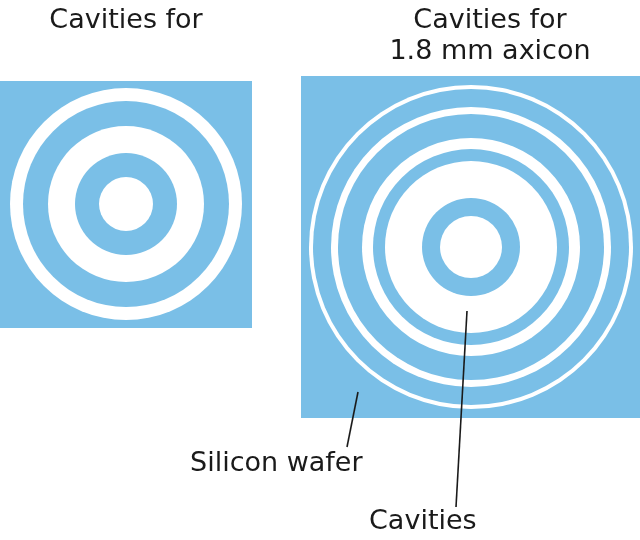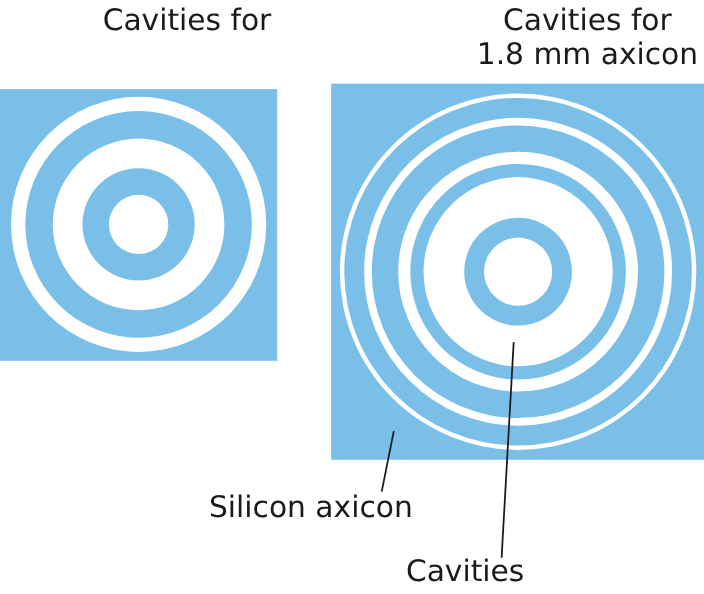--- a/index.html
+++ b/index.html
@@ -1,18 +1,18 @@
 <!DOCTYPE html>
 <html><head>
 <meta charset="utf-8">
 <style>
   html, body { margin: 0; padding: 0; background: #ffffff; }
   body { width: 640px; height: 540px; position: relative; overflow: hidden;
          font-family: "DejaVu Sans", "Liberation Sans", sans-serif; color: #1a1a1a; }
-  .title { position: absolute; text-align: center; font-size: 27px; line-height: 31px; font-weight: normal; padding-left: 44px; }
+  .title { position: absolute; text-align: center; font-size: 27px; line-height: 31px; font-weight: normal; }
   .title span { display: block; }
   #title-left { left: 0; width: 252px; top: 3px; }
   #title-right { left: 340px; width: 300px; top: 3px; }
   svg { position: absolute; left: 0; top: 0; }
   .label { position: absolute; font-size: 27px; line-height: 30px; white-space: nowrap; }
   #label-wafer { left: 190px; top: 447px; }
   #label-cav { left: 369px; top: 505px; }
 </style>
 </head>
 <body>
@@ -46,14 +46,14 @@
     <circle cx="471" cy="247" r="98" fill="#7abfe7"></circle>
     <circle cx="471" cy="247" r="86" fill="#ffffff"></circle>
     <circle cx="471" cy="247" r="49" fill="#7abfe7"></circle>
     <circle cx="471" cy="247" r="31" fill="#ffffff"></circle>
   </g>
 
   <line x1="358" y1="392" x2="347" y2="447" stroke="#1a1a1a" stroke-width="1.6"></line>
   <line x1="467" y1="311" x2="456" y2="507" stroke="#1a1a1a" stroke-width="1.6"></line>
 </svg>
 
-<div class="label" id="label-wafer">Silicon axicon</div>
+<div class="label" id="label-wafer">Silicon wafer</div>
 <div class="label" id="label-cav">Cavities</div>
 
 </body></html>

